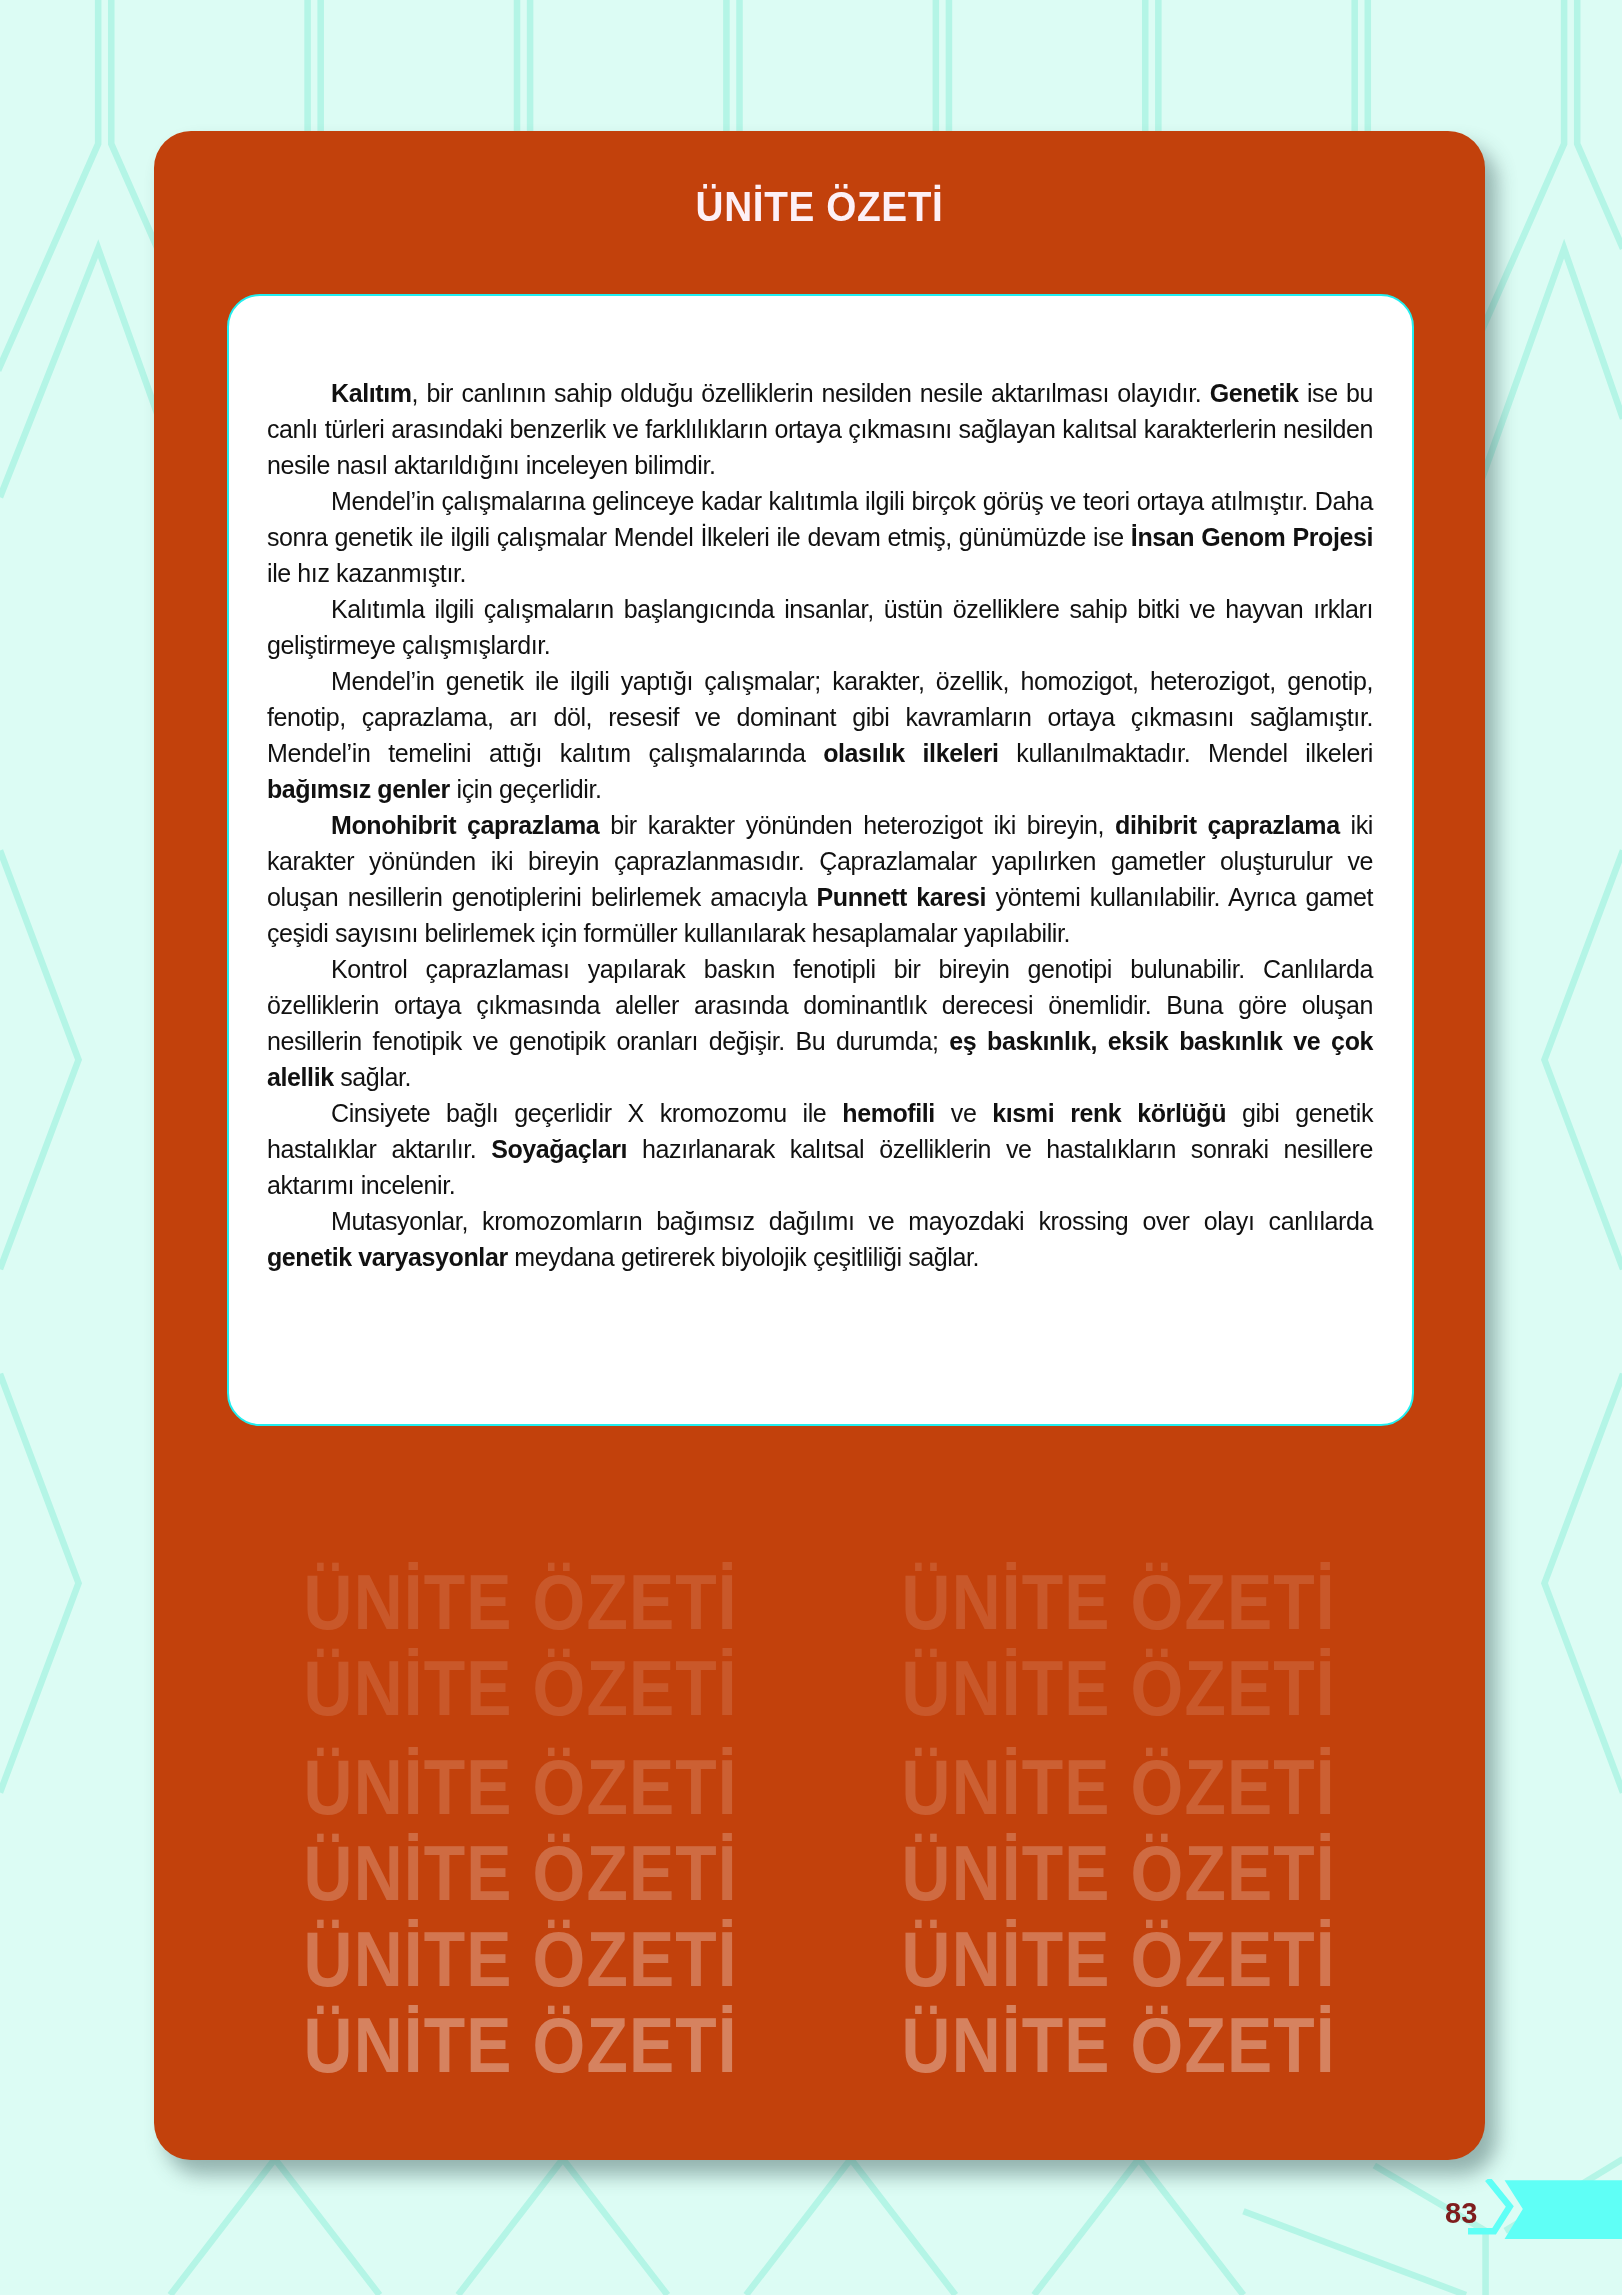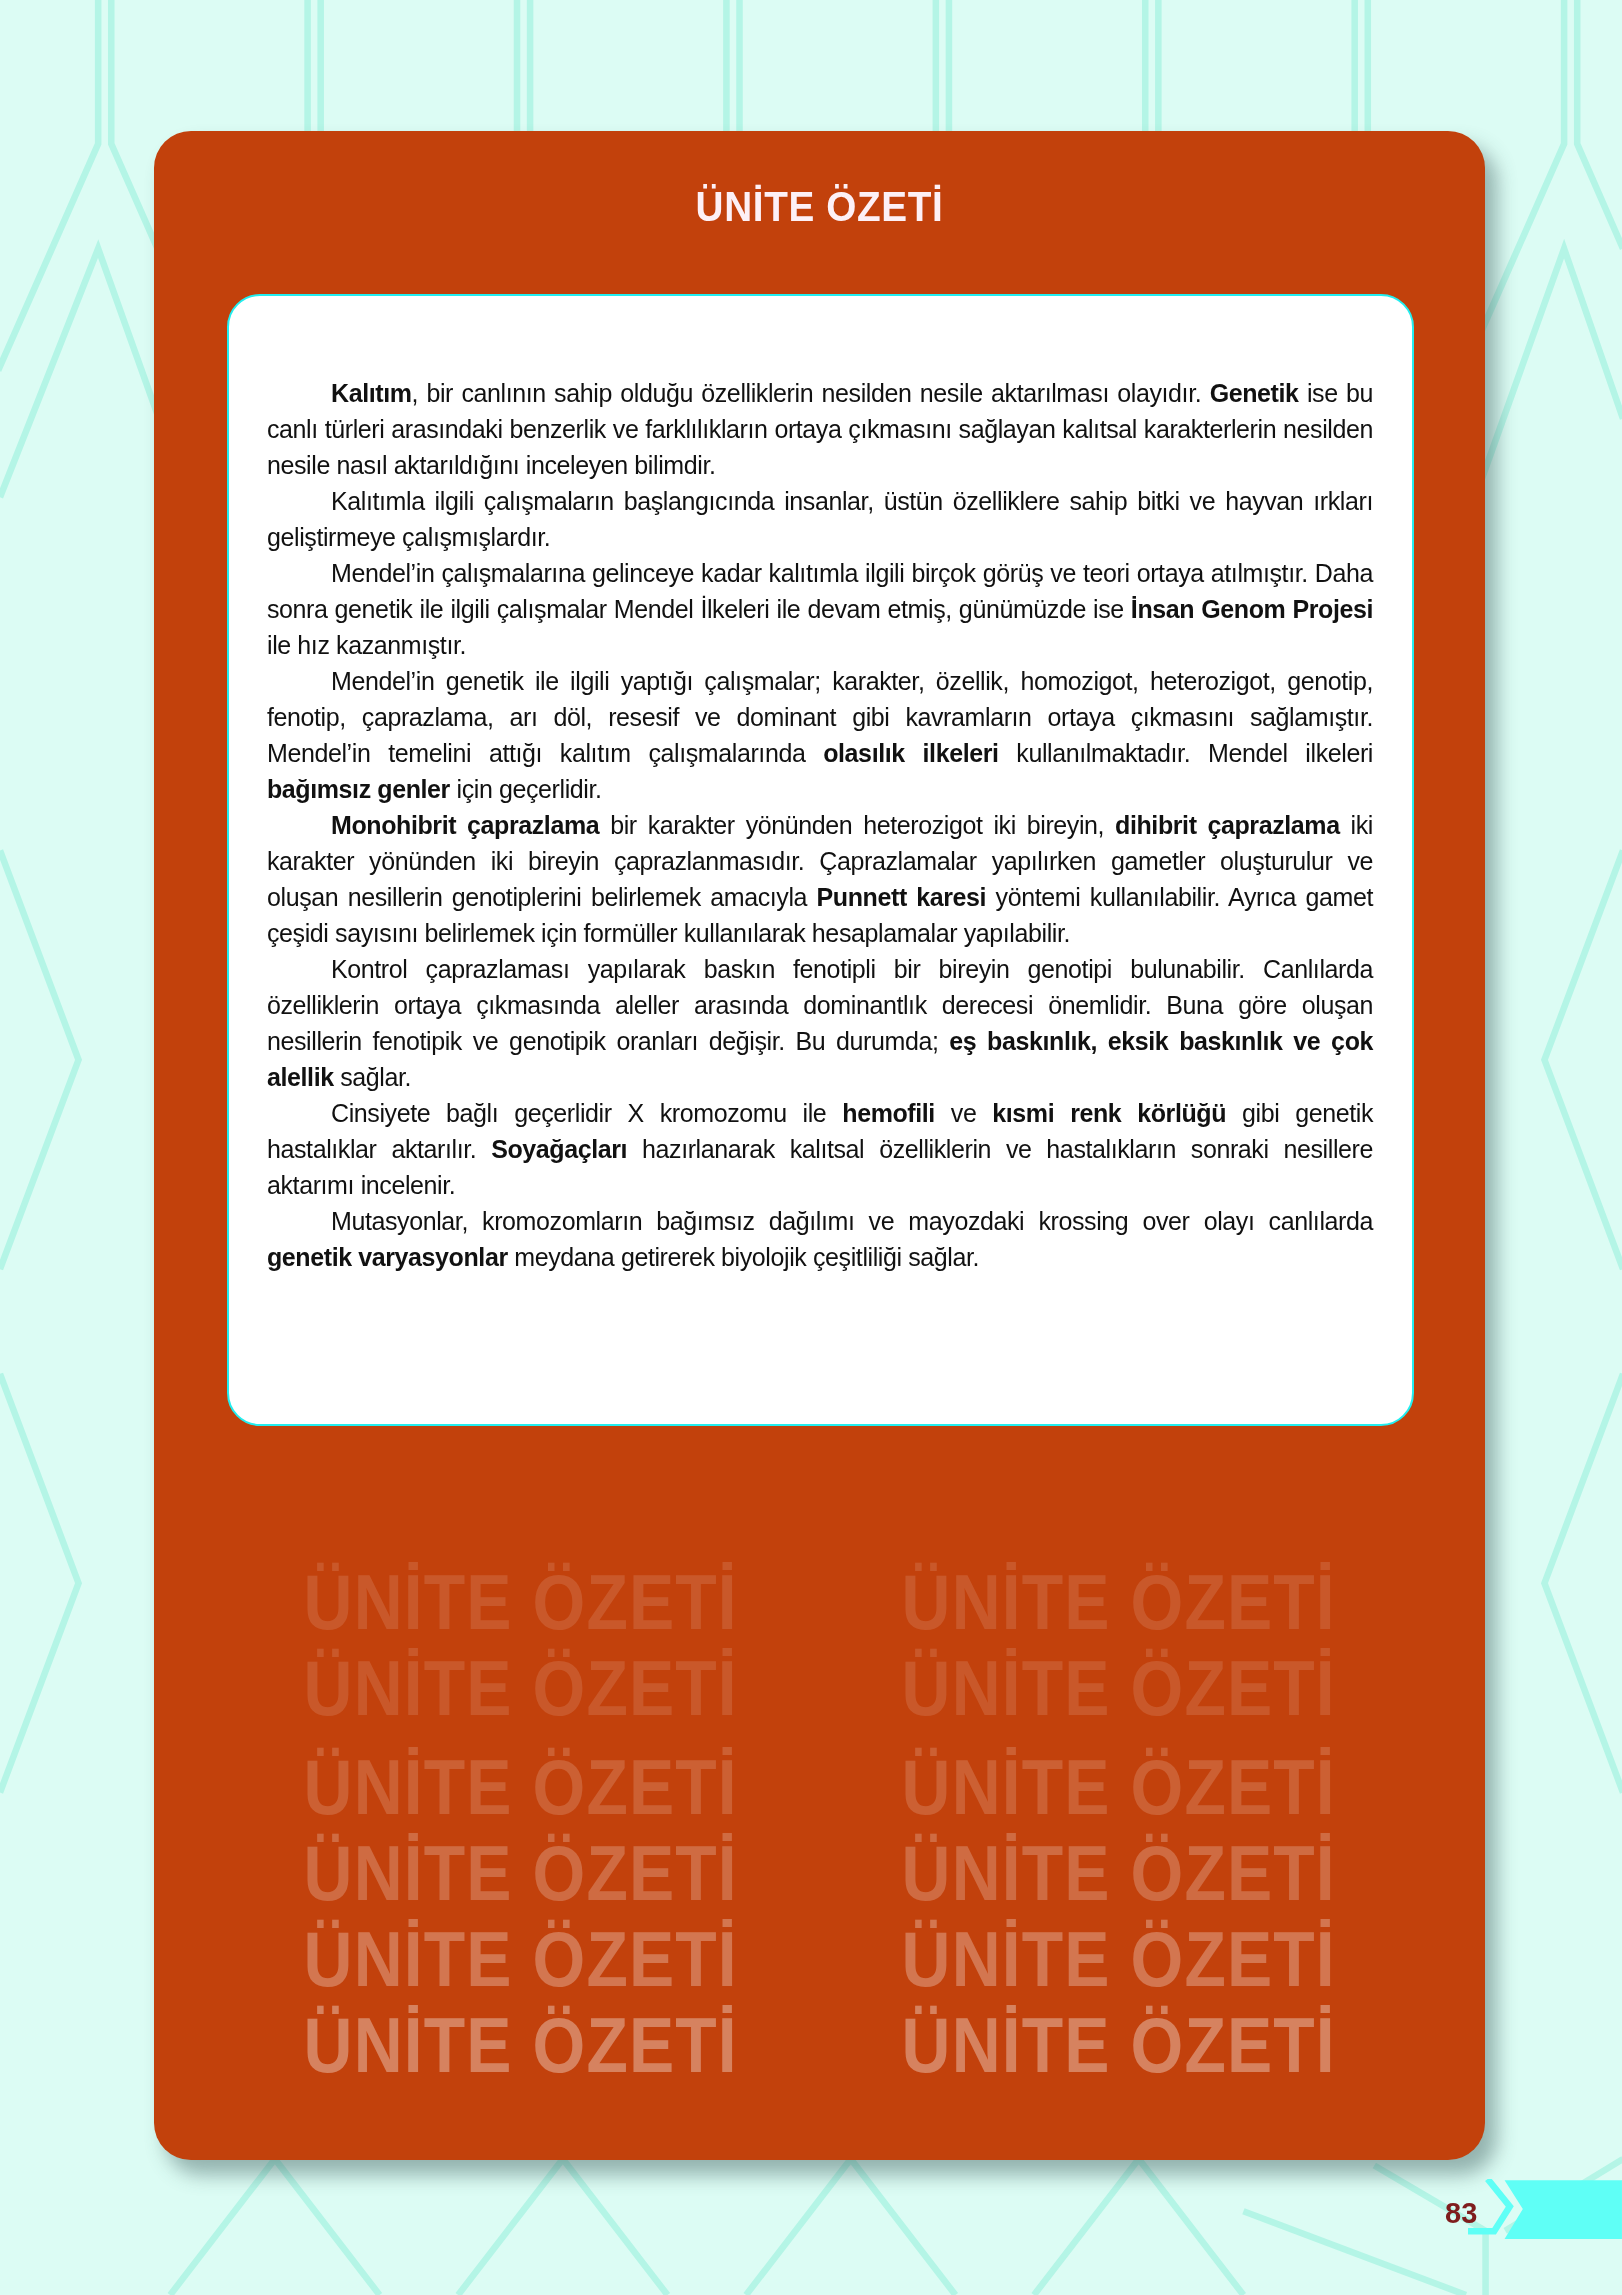--- a/index.html
+++ b/index.html
@@ -115,22 +115,22 @@
       </div>
       <div class="wm-row">
         <span style="opacity: 0.34;">ÜNİTE ÖZETİ</span>
         <span style="opacity: 0.34;">ÜNİTE ÖZETİ</span>
       </div>
     </div>
 
   <div class="text-panel">
     <div class="text-body" id="text-body">
         <p><b>Kalıtım</b><span>, bir canlının sahip olduğu özelliklerin nesilden nesile aktarılması olayıdır. </span><b>Genetik</b><span> ise bu canlı türleri arasındaki benzerlik ve farklılıkların ortaya çıkmasını sağlayan kalıtsal karakterlerin nesilden nesile nasıl aktarıldığını inceleyen bilimdir.</span></p>
+        <p><span>Mendel’in çalışmalarına gelinceye kadar kalıtımla ilgili birçok görüş ve teori ortaya atılmıştır. Daha sonra genetik ile ilgili çalışmalar Mendel İlkeleri ile devam etmiş, günümüzde ise </span><b>İnsan Genom Projesi</b><span> ile hız kazanmıştır.</span></p>
         <p><span>Kalıtımla ilgili çalışmaların başlangıcında insanlar, üstün özelliklere sahip bitki ve hayvan ırkları geliştirmeye çalışmışlardır.</span></p>
-        <p><span>Mendel’in çalışmalarına gelinceye kadar kalıtımla ilgili birçok görüş ve teori ortaya atılmıştır. Daha sonra genetik ile ilgili çalışmalar Mendel İlkeleri ile devam etmiş, günümüzde ise </span><b>İnsan Genom Projesi</b><span> ile hız kazanmıştır.</span></p>
         <p><span>Mendel’in genetik ile ilgili yaptığı çalışmalar; karakter, özellik, homozigot, heterozigot, genotip, fenotip, çaprazlama, arı döl, resesif ve dominant gibi kavramların ortaya çıkmasını sağlamıştır. Mendel’in temelini attığı kalıtım çalışmalarında </span><b>olasılık ilkeleri</b><span> kullanılmaktadır. Mendel ilkeleri </span><b>bağımsız genler</b><span> için geçerlidir.</span></p>
         <p><b>Monohibrit çaprazlama</b><span> bir karakter yönünden heterozigot iki bireyin, </span><b>dihibrit çaprazlama</b><span> iki karakter yönünden iki bireyin çaprazlanmasıdır. Çaprazlamalar yapılırken gametler oluşturulur ve oluşan nesillerin genotiplerini belirlemek amacıyla </span><b>Punnett karesi</b><span> yöntemi kullanılabilir. Ayrıca gamet çeşidi sayısını belirlemek için formüller kullanılarak hesaplamalar yapılabilir.</span></p>
         <p><span>Kontrol çaprazlaması yapılarak baskın fenotipli bir bireyin genotipi bulunabilir. Canlılarda özelliklerin ortaya çıkmasında aleller arasında dominantlık derecesi önemlidir. Buna göre oluşan nesillerin fenotipik ve genotipik oranları değişir. Bu durumda; </span><b>eş baskınlık, eksik baskınlık ve çok alellik</b><span> sağlar.</span></p>
         <p><span>Cinsiyete bağlı geçerlidir X kromozomu ile </span><b>hemofili</b><span> ve </span><b>kısmi renk körlüğü</b><span> gibi genetik hastalıklar aktarılır. </span><b>Soyağaçları</b><span> hazırlanarak kalıtsal özelliklerin ve hastalıkların sonraki nesillere aktarımı incelenir.</span></p>
         <p><span>Mutasyonlar, kromozomların bağımsız dağılımı ve mayozdaki krossing over olayı canlılarda </span><b>genetik varyasyonlar</b><span> meydana getirerek biyolojik çeşitliliği sağlar.</span></p>
       </div>
   </div>
 </div>
 
 <div class="page-num">83</div>

